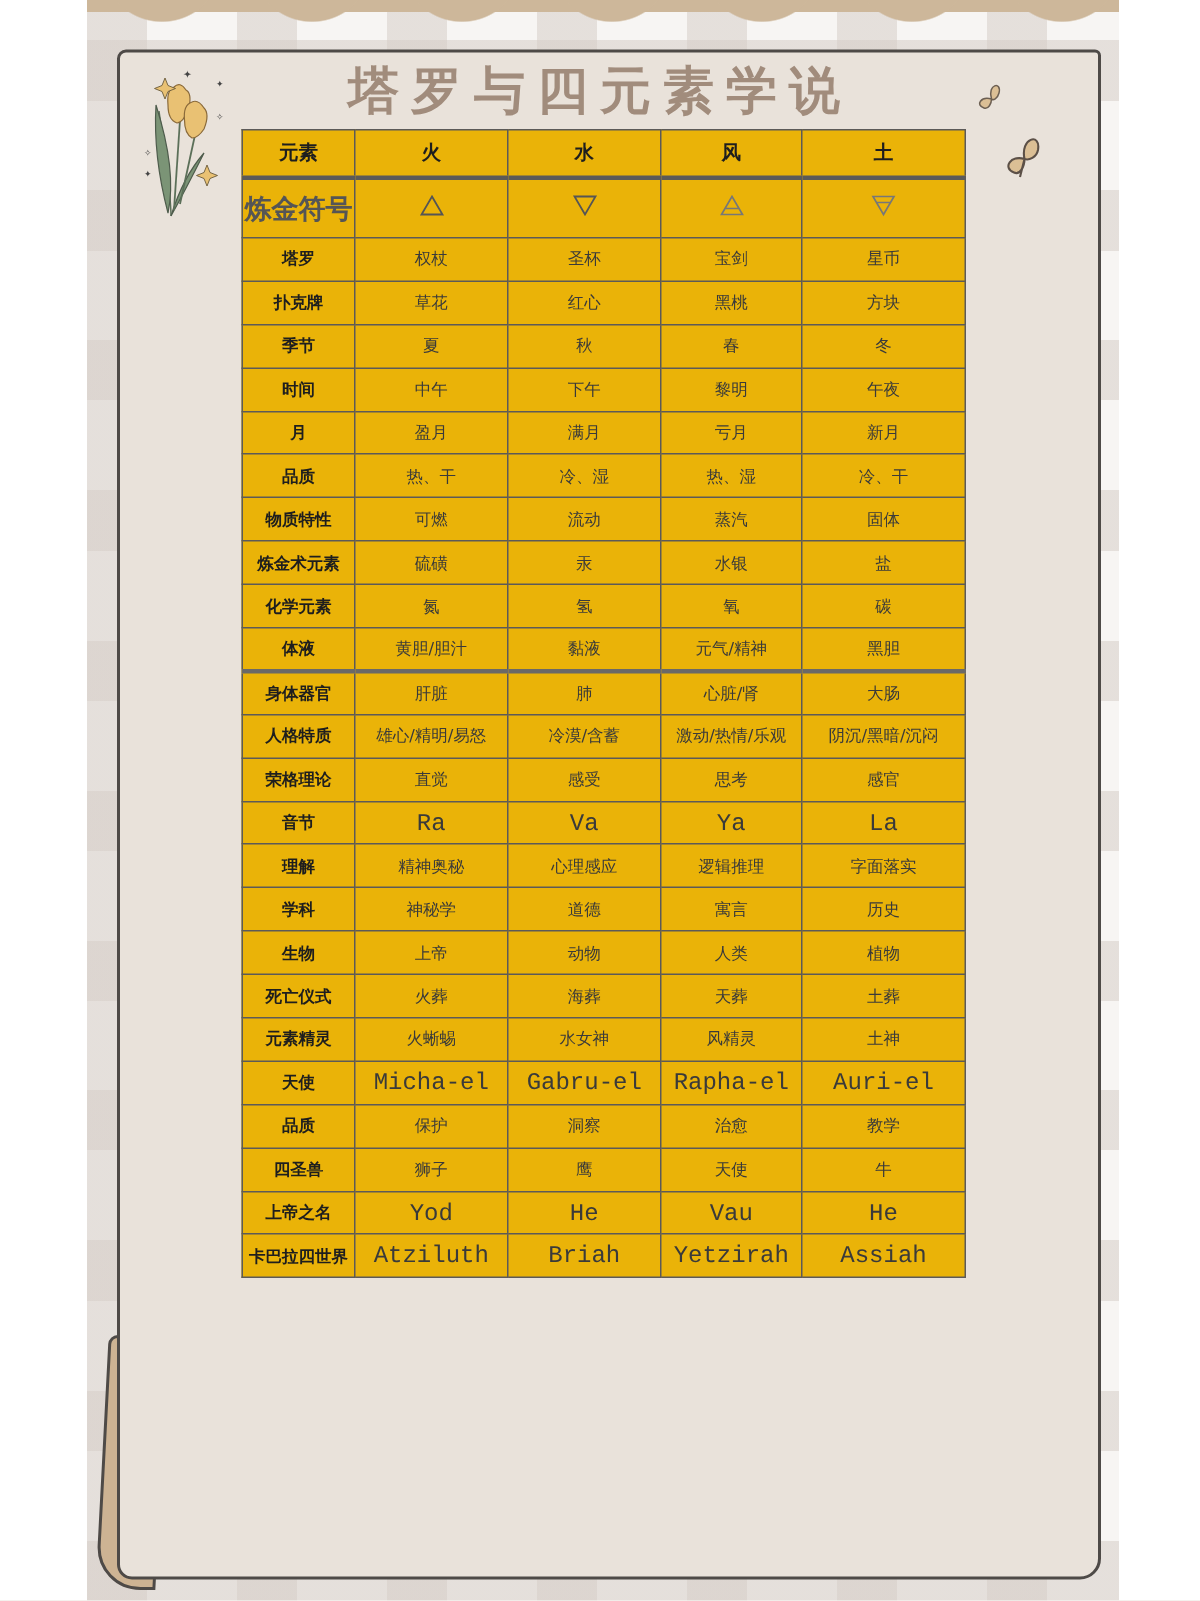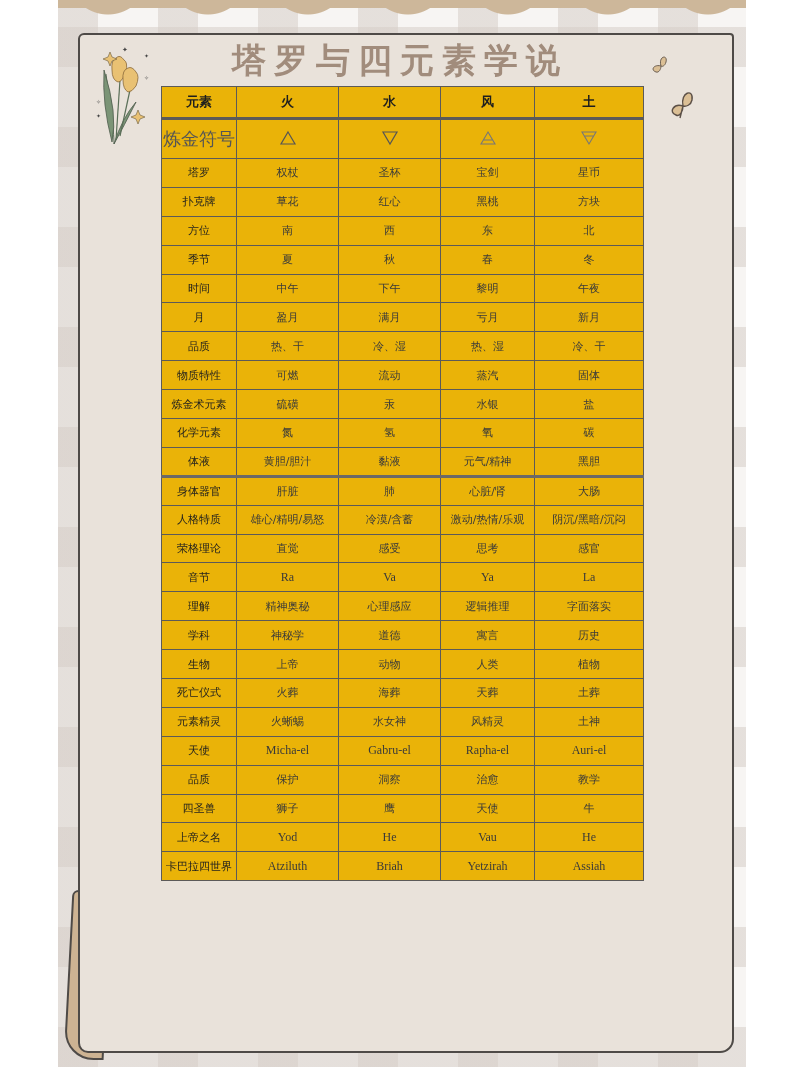--- a/index.html
+++ b/index.html
@@ -57,26 +57,26 @@
   table.data td {
     border: 1.5px solid #5c5a58;
     height: 28.9px;
     text-align: center;
     vertical-align: middle;
     font-size: 11px;
     color: #3a3a3a;
     font-family: "DejaVu Sans", "Liberation Sans", sans-serif;
     overflow: hidden; white-space: nowrap;
   }
-  table.data td.label { font-weight: normal; color: #1e1e1e; font-size: 11px; }
+  table.data td.label { font-weight: bold; color: #1e1e1e; font-size: 11px; }
   table.data tr.header td { font-weight: bold; font-size: 13px; color: #1e1e1e; height: 32px; }
   table.data tr.symbols td { height: 40px; font-size: 18px; color: #555; }
   table.data tr.sym-sep td { border-top: 3px solid #5c5a58; }
   table.data tr.sep td { border-top: 3.5px solid #6b6967; }
-  table.data td.latin { font-family: Liberation Serif, serif; font-size: 12px; }
+  table.data td.latin { font-family: Liberation Mono, monospace; font-size: 16px; }
   col.c0 { width: 75px; }
   col.c1 { width: 102px; }
   col.c2 { width: 102px; }
   col.c3 { width: 94px; }
   col.c4 { width: 109px; }
 </style>
 </head>
 <body>
 
 <div class="bg-check"></div>
@@ -161,27 +161,20 @@
         <td>星币</td>
       </tr>
       <tr>
         <td class="label">扑克牌</td>
         <td>草花</td>
         <td>红心</td>
         <td>黑桃</td>
         <td>方块</td>
       </tr>
       <tr>
-        <td class="label">方位</td>
-        <td>南</td>
-        <td>西</td>
-        <td>东</td>
-        <td>北</td>
-      </tr>
-      <tr>
         <td class="label">季节</td>
         <td>夏</td>
         <td>秋</td>
         <td>春</td>
         <td>冬</td>
       </tr>
       <tr>
         <td class="label">时间</td>
         <td>中午</td>
         <td>下午</td>

